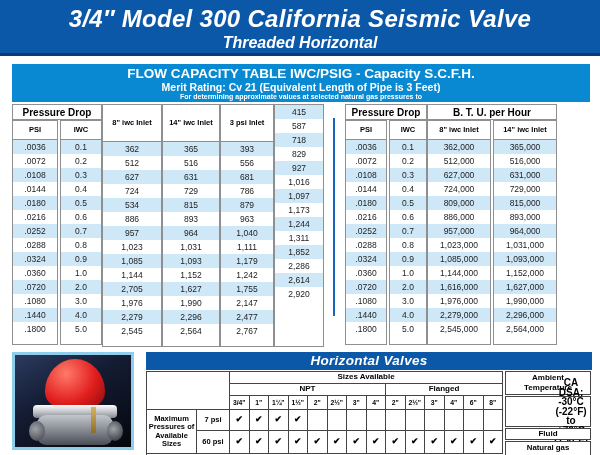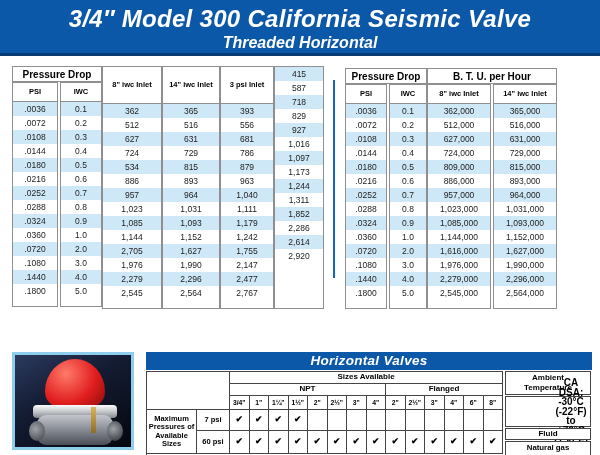--- a/index.html
+++ b/index.html
@@ -13,21 +13,21 @@
   .banner .t1{font-size:24px;padding-top:5px;letter-spacing:.3px;}
   .banner .t2{font-size:16px;margin-top:1px;}
 
   
   .flow{position:absolute;top:64px;left:12px;width:578px;}
   .flow-head{background:#0889d2;color:#fff;text-align:center;font-weight:bold;height:38px;}
   .fh1{font-size:13.5px;padding-top:3px;line-height:14px;}
   .fh2{font-size:10.5px;line-height:12px;}
   .fh3{font-size:7px;line-height:8px;}
 
-  .tables{display:flex;margin-top:2px;align-items:flex-end;}
+  .tables{display:flex;margin-top:2px;align-items:flex-start;}
   .tables > * + *{margin-left:3px;}
   .colbox{border:1px solid #8f8f8f;display:flex;flex-direction:column;
           padding-bottom:8px;background:#fff;box-sizing:border-box;}
   .group{display:flex;flex-direction:column;}
   .group-header{border:1px solid #8f8f8f;height:16px;line-height:16px;text-align:center;
                 font-weight:bold;font-size:10px;background:#fff;box-sizing:border-box;}
   .cols{display:flex;}
   .cols .colbox + .colbox{margin-left:2px;}
   .colhead{height:18px;line-height:18px;font-size:7.5px;font-weight:bold;text-align:center;
            border-bottom:1px solid #8f8f8f;white-space:nowrap;}
@@ -88,20 +88,25 @@
 </style>
 </head>
 <body>
 
 <div class="banner">
   <div class="t1">3/4″ Model 300 California Seismic Valve</div>
   <div class="t2">Threaded Horizontal</div>
 </div>
 
 <div class="flow">
+  <div class="flow-head">
+    <div class="fh1">FLOW CAPACITY TABLE IWC/PSIG - Capacity S.C.F.H.</div>
+    <div class="fh2">Merit Rating: Cv 21 (Equivalent Length of Pipe is 3 Feet)</div>
+    <div class="fh3">For determining approximate values at selected natural gas pressures to</div>
+  </div>
   <div class="tables">
     <div class="tables-left" style="display:flex">
         <div class="group">
           <div class="group-header">Pressure Drop</div>
           <div class="cols">
             <div class="colbox c-psi">
               <div class="colhead">PSI</div>
               <div class="cell alt">.0036</div>
               <div class="cell">.0072</div>
               <div class="cell alt">.0108</div>

